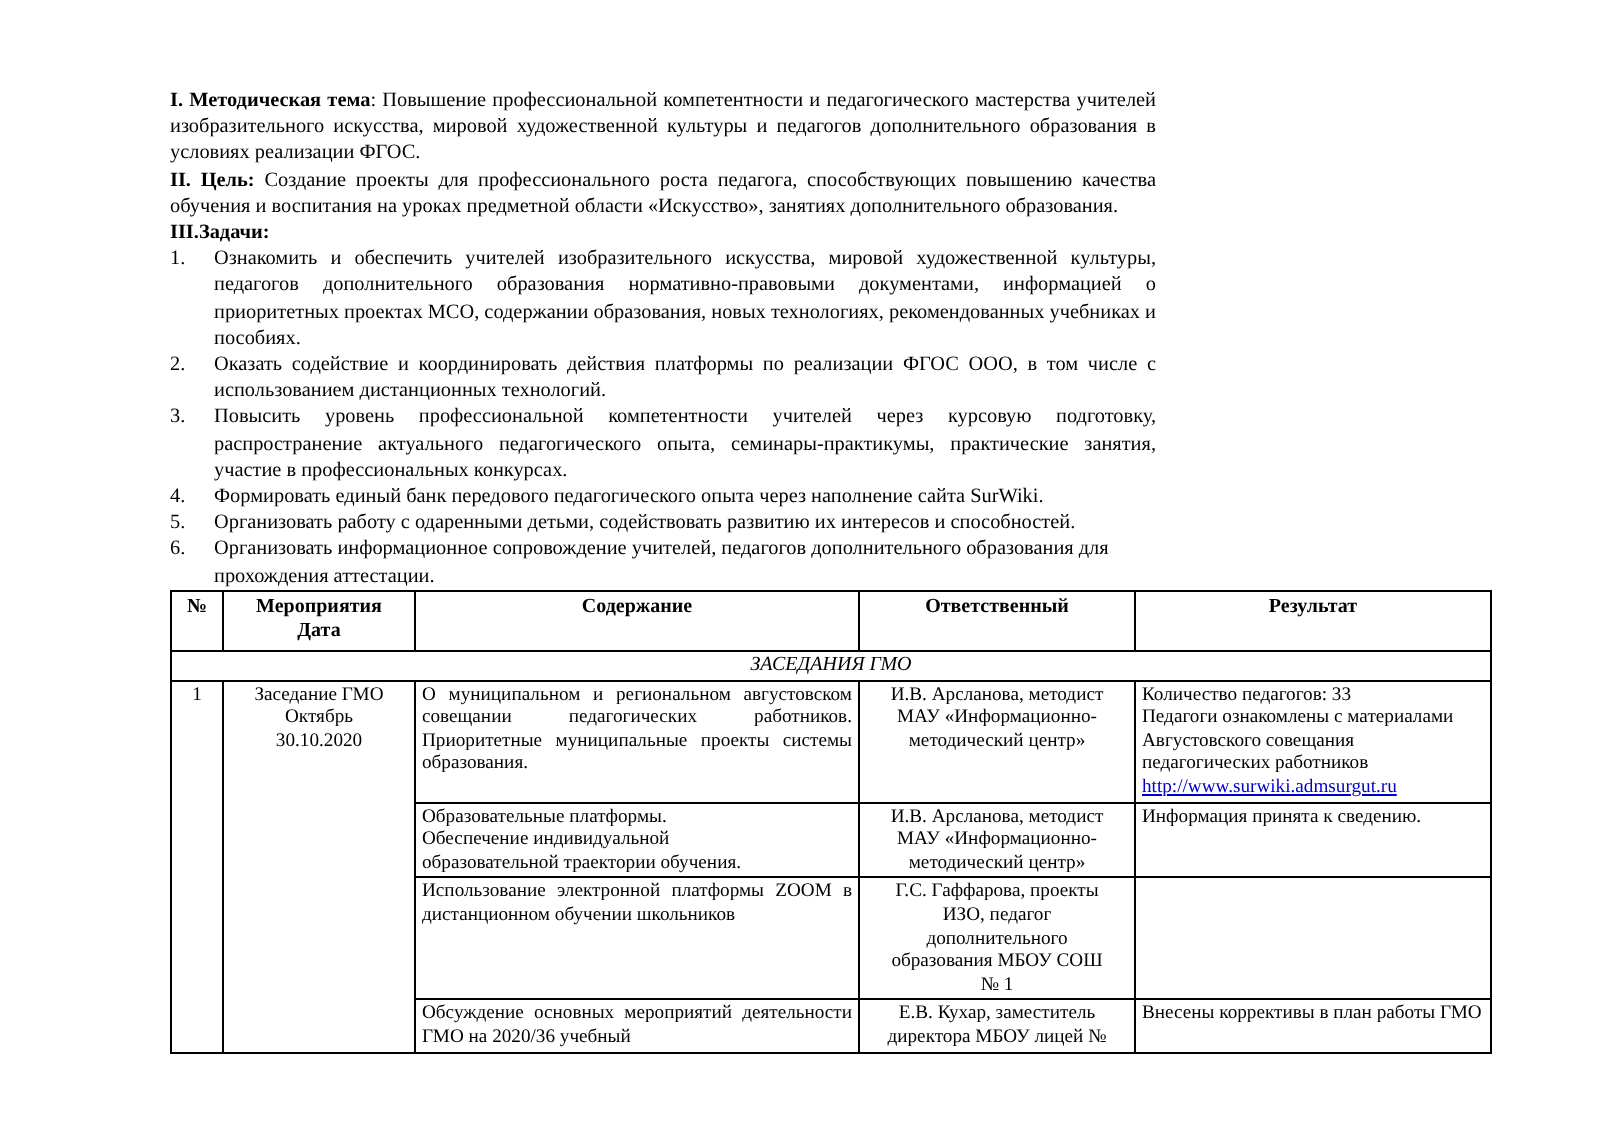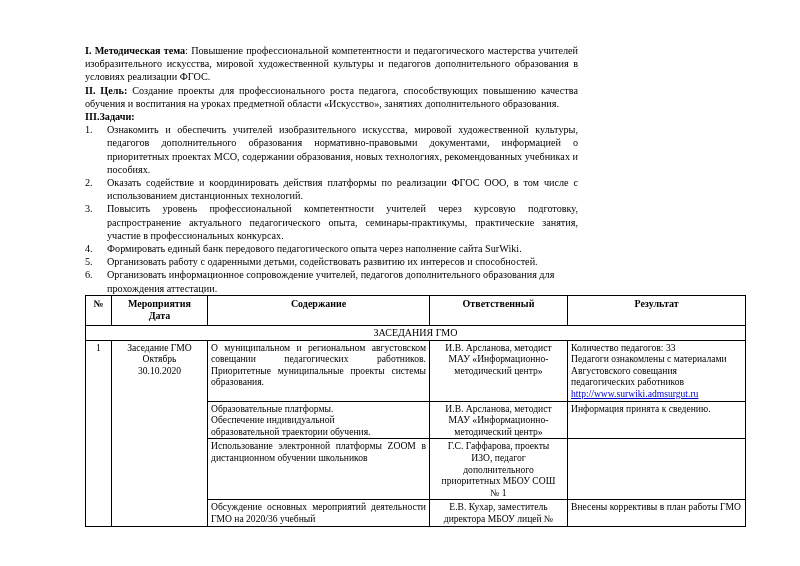--- a/index.html
+++ b/index.html
@@ -89,20 +89,21 @@
   .col-resp { width: 138px; }
   .col-result { width: 178px; }
 
   td.center { text-align: center; }
   td.just { text-align: justify; text-justify: inter-word; }
   td.section {
     text-align: center;
     font-weight: bold;
     font-size: 10px;
     padding: 3px 3px 4px 3px;
+    font-style: italic;
   }
   a.link {
     color: #0000cc;
     text-decoration: underline;
   }
 </style>
 </head>
 <body>
 
 <div class="page">
@@ -198,21 +199,21 @@
         </td>
         <td>Информация принята к сведению.</td>
       </tr>
 
       <tr>
         <td class="just">Использование электронной платформы ZOOM в дистанционном обучении школьников</td>
         <td class="center">
           <span>Г.С. Гаффарова, проекты</span><br>
           <span>ИЗО, педагог</span><br>
           <span>дополнительного</span><br>
-          <span>приоритетных МБОУ СОШ</span><br>
+          <span>образования МБОУ СОШ</span><br>
           <span>№ 1</span>
         </td>
         <td></td>
       </tr>
 
       <tr>
         <td class="just">Обсуждение основных мероприятий деятельности ГМО на 2020/36 учебный</td>
         <td class="center">
           <span>Е.В. Кухар, заместитель</span><br>
           <span>директора МБОУ лицей №</span>

